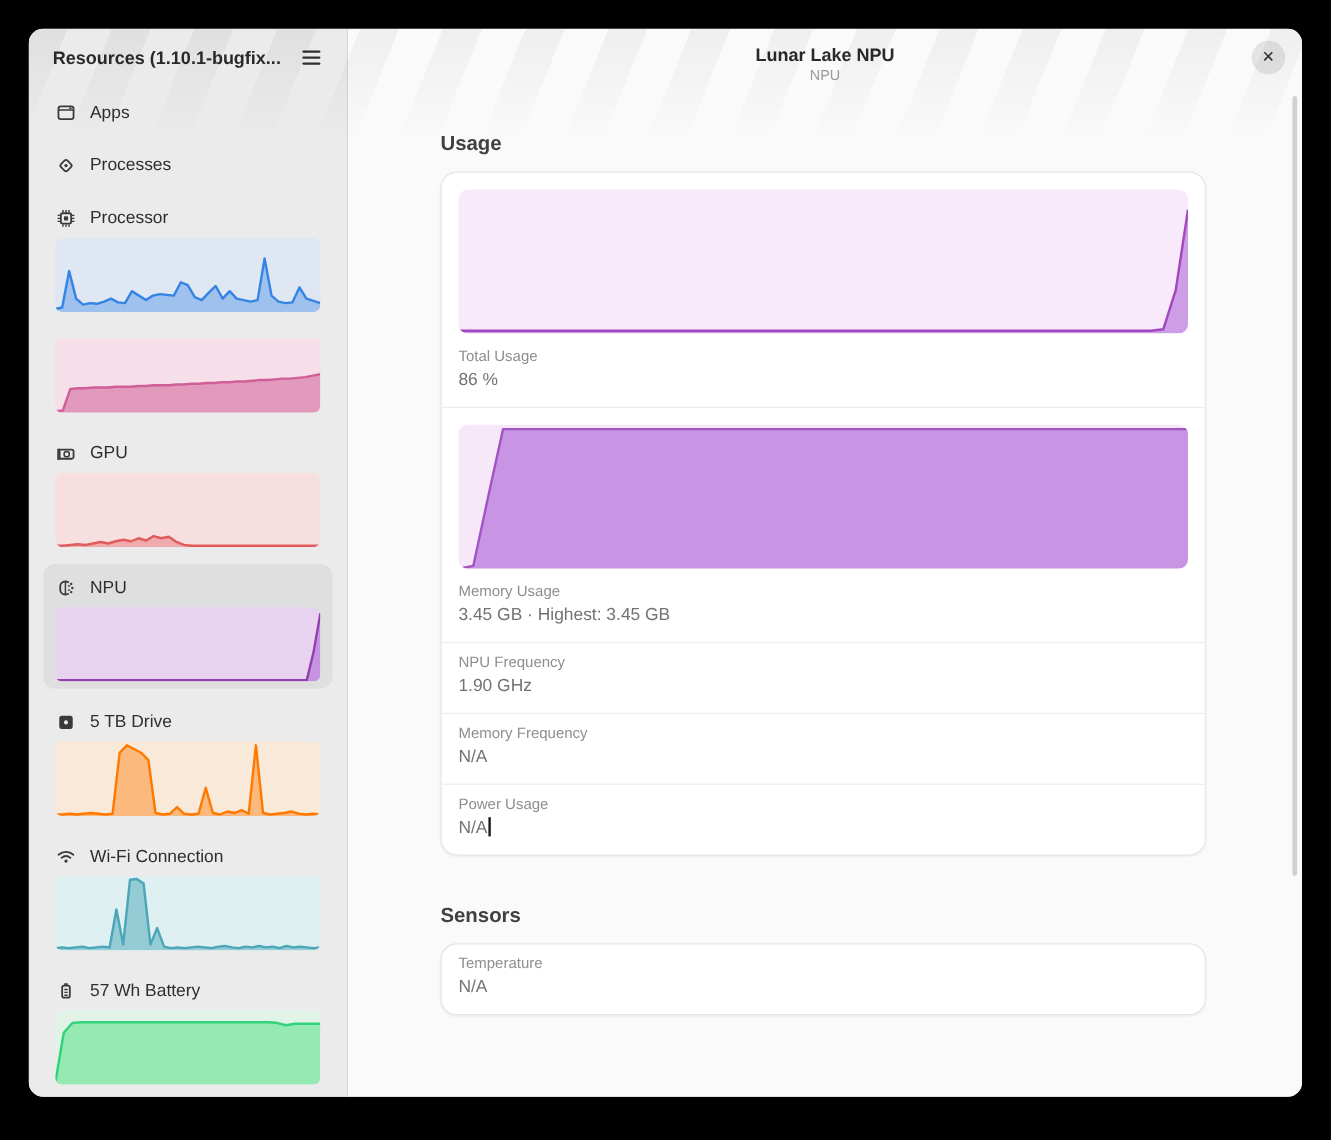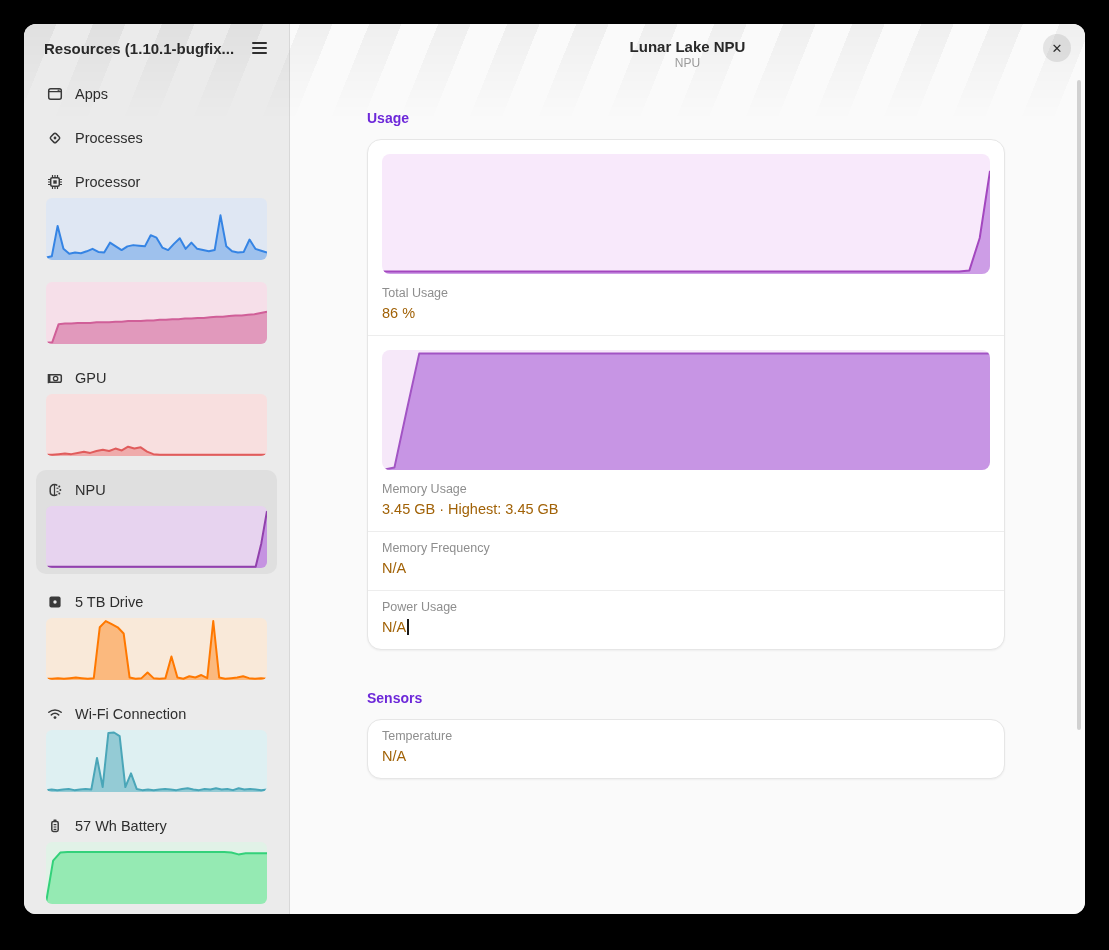--- a/index.html
+++ b/index.html
@@ -32,28 +32,28 @@
   .main{flex:1;position:relative;background:#fafafa;overflow:hidden;z-index:1;}
   .main-header{position:relative;height:70px;z-index:7;}
   .mh-title{text-align:center;padding-top:14px;font-size:15px;font-weight:700;color:#2a2a2a;}
   .mh-sub{text-align:center;font-size:12px;color:#9a9a9a;margin-top:1px;}
   .close-btn{position:absolute;top:10px;right:14px;width:28px;height:28px;border-radius:50%;
     background:#e4e4e4;display:flex;align-items:center;justify-content:center;font-size:13px;
     color:#2f2f2f;font-weight:700;cursor:pointer;}
   .content{width:638px;margin-left:77px;padding-top:16px;}
   .section{margin-top:0;}
   .section + .section{margin-top:40px;}
-  .section-title{font-size:14px;font-weight:700;color:#6d28d9;margin:0 0 13px 0;}
+  .section-title{font-size:17px;font-weight:700;color:#404040;margin:0 0 13px 0;}
   .card{background:#fff;border:1px solid #e6e6e6;border-radius:14px;
     box-shadow:0 1px 2px rgba(0,0,0,.05);overflow:hidden;}
   .group{padding:8px 14px 11px;}
   .group + .group{border-top:1px solid #ededed;}
   .main-chart{height:120px;border-radius:8px;overflow:hidden;position:relative;margin:6px 0 11px;}
   .kv-label{font-size:12.5px;color:#8e8e8e;line-height:17px;}
-  .kv-value{font-size:14.5px;color:#a16207;line-height:21px;margin-top:1px;}
+  .kv-value{font-size:14.5px;color:#737373;line-height:21px;margin-top:1px;}
   .caret{display:inline-block;width:1.5px;height:16px;background:#1a1a1a;margin-left:1px;
     vertical-align:-3px;}
   .scrollbar-thumb{position:absolute;right:4px;top:56px;width:4px;height:650px;border-radius:2px;
     background:#d1d1d1;z-index:8;cursor:pointer;}
 </style>
 </head>
 <body>
 
 <div class="window">
   <div class="stripes"></div>
@@ -238,20 +238,24 @@
               <div class="main-chart" style="background: rgb(246, 232, 249);">
                 <svg viewBox="0 0 100 100" preserveAspectRatio="none">
                   <path d="M0,100 L0.00,100.00 L2.04,98.00 L4.08,50.00 L6.12,3.00 L8.16,3.00 L10.20,3.00 L12.24,3.00 L14.29,3.00 L16.33,3.00 L18.37,3.00 L20.41,3.00 L22.45,3.00 L24.49,3.00 L26.53,3.00 L28.57,3.00 L30.61,3.00 L32.65,3.00 L34.69,3.00 L36.73,3.00 L38.78,3.00 L40.82,3.00 L42.86,3.00 L44.90,3.00 L46.94,3.00 L48.98,3.00 L51.02,3.00 L53.06,3.00 L55.10,3.00 L57.14,3.00 L59.18,3.00 L61.22,3.00 L63.27,3.00 L65.31,3.00 L67.35,3.00 L69.39,3.00 L71.43,3.00 L73.47,3.00 L75.51,3.00 L77.55,3.00 L79.59,3.00 L81.63,3.00 L83.67,3.00 L85.71,3.00 L87.76,3.00 L89.80,3.00 L91.84,3.00 L93.88,3.00 L95.92,3.00 L97.96,3.00 L100.00,3.00 L100,100 Z" fill="rgba(169,94,214,0.6)" stroke="none"></path>
                   <path d="M0.00,100.00 L2.04,98.00 L4.08,50.00 L6.12,3.00 L8.16,3.00 L10.20,3.00 L12.24,3.00 L14.29,3.00 L16.33,3.00 L18.37,3.00 L20.41,3.00 L22.45,3.00 L24.49,3.00 L26.53,3.00 L28.57,3.00 L30.61,3.00 L32.65,3.00 L34.69,3.00 L36.73,3.00 L38.78,3.00 L40.82,3.00 L42.86,3.00 L44.90,3.00 L46.94,3.00 L48.98,3.00 L51.02,3.00 L53.06,3.00 L55.10,3.00 L57.14,3.00 L59.18,3.00 L61.22,3.00 L63.27,3.00 L65.31,3.00 L67.35,3.00 L69.39,3.00 L71.43,3.00 L73.47,3.00 L75.51,3.00 L77.55,3.00 L79.59,3.00 L81.63,3.00 L83.67,3.00 L85.71,3.00 L87.76,3.00 L89.80,3.00 L91.84,3.00 L93.88,3.00 L95.92,3.00 L97.96,3.00 L100.00,3.00" fill="none" stroke="#a254c4" stroke-width="2" vector-effect="non-scaling-stroke" stroke-linejoin="round"></path>
                 </svg>
               </div>
               <div class="kv-label">Memory Usage</div>
               <div class="kv-value">3.45 GB · Highest: 3.45 GB</div>
             </div>
             <div class="group">
+              <div class="kv-label">NPU Frequency</div>
+              <div class="kv-value">1.90 GHz</div>
+            </div>
+            <div class="group">
               <div class="kv-label">Memory Frequency</div>
               <div class="kv-value">N/A</div>
             </div>
             <div class="group">
               <div class="kv-label">Power Usage</div>
               <div class="kv-value">N/A<span class="caret"></span></div>
             </div>
           </div>
         </div>
         <div class="section">

